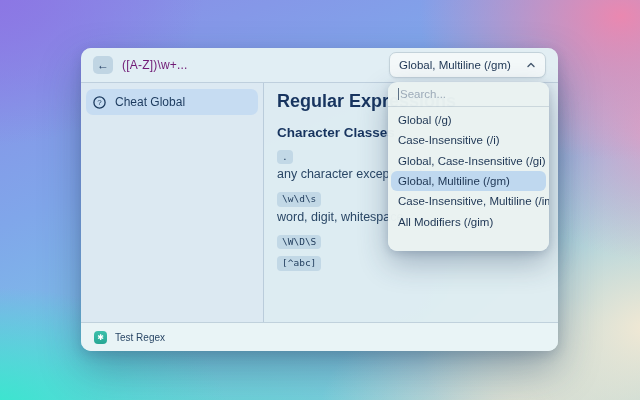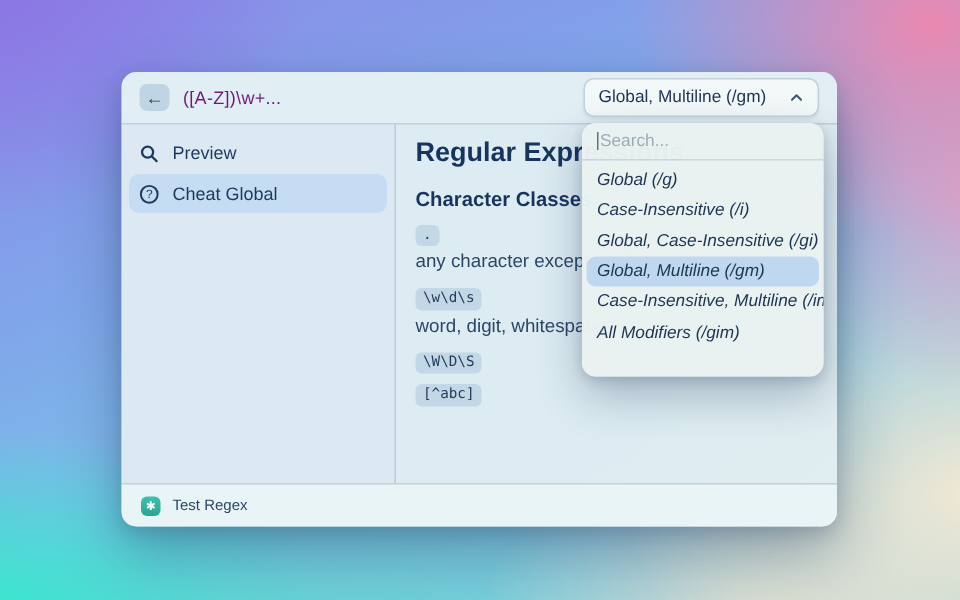--- a/index.html
+++ b/index.html
@@ -104,21 +104,21 @@
     box-shadow:0 12px 30px rgba(35,55,90,0.32), 0 2px 8px rgba(35,55,90,0.18);
     overflow:hidden;
   }
   .dd-search {
     height:25px; display:flex; align-items:center; padding:0 10px;
     border-bottom:1px solid rgba(110,135,160,0.25);
   }
   .caret { width:1px; height:12px; background:#5d7186; margin-right:1px; animation:blink 1.1s step-end infinite; }
   @keyframes blink { 50% { opacity:0; } }
   .dd-search .placeholder { font-size:11.5px; color:#9dabb9; }
-  .dd-options { padding:3px 0 4px;font-style:italic; }
+  .dd-options { padding:3px 0 4px; }
   .dd-option {
     height:20.3px; display:flex; align-items:center;
     padding:0 10px; font-size:11.5px; color:#1d3553; white-space:nowrap; cursor:default;
   }
   .dd-option.selected { background:#bfd8ef; border-radius:6px; margin:0 3px; padding:0 7px; }
 </style>
 </head>
 <body>
 
 <div class="window">
@@ -132,29 +132,20 @@
     <div class="modifier-select">
       <span class="value">Global, Multiline (/gm)</span>
       <svg class="chev" viewBox="0 0 10 8">
         <polyline points="2,5.5 5,2.5 8,5.5" fill="none" stroke="#44586e" stroke-width="1.4" stroke-linecap="round" stroke-linejoin="round"></polyline>
       </svg>
     </div>
   </div>
 
   <div class="win-body">
     <div class="sidebar" id="sidebar-items">
-        <div class="side-item">
-          <span class="icon">
-            <svg width="13" height="13" viewBox="0 0 13 13">
-              <circle cx="5.4" cy="5.4" r="3.7" fill="none" stroke="#1c3a5e" stroke-width="1.5"></circle>
-              <line x1="8.3" y1="8.3" x2="11.4" y2="11.4" stroke="#1c3a5e" stroke-width="1.5" stroke-linecap="round"></line>
-            </svg>
-          </span>
-          <span class="label">Preview</span>
-        </div>
         <div class="side-item selected">
           <span class="icon">
             <svg width="13" height="13" viewBox="0 0 13 13">
               <circle cx="6.5" cy="6.5" r="5.6" fill="none" stroke="#1c3a5e" stroke-width="1.3"></circle>
               <text x="6.5" y="9.3" text-anchor="middle" font-size="8" font-family="Liberation Sans,sans-serif" fill="#1c3a5e">?</text>
             </svg>
           </span>
           <span class="label">Cheat Global</span>
         </div>
       </div>

